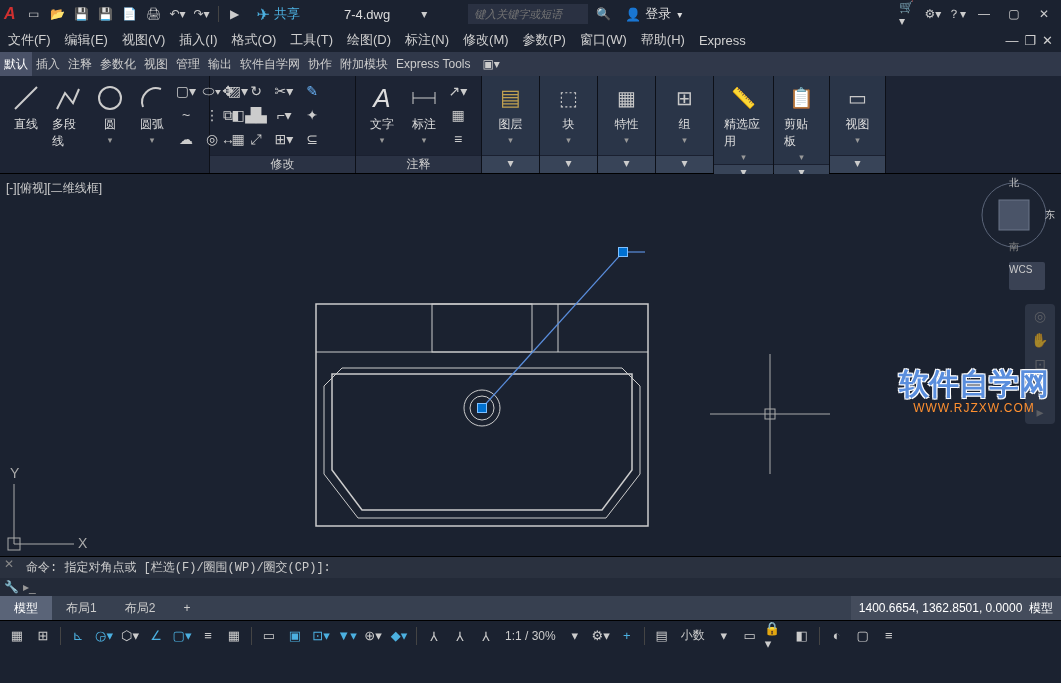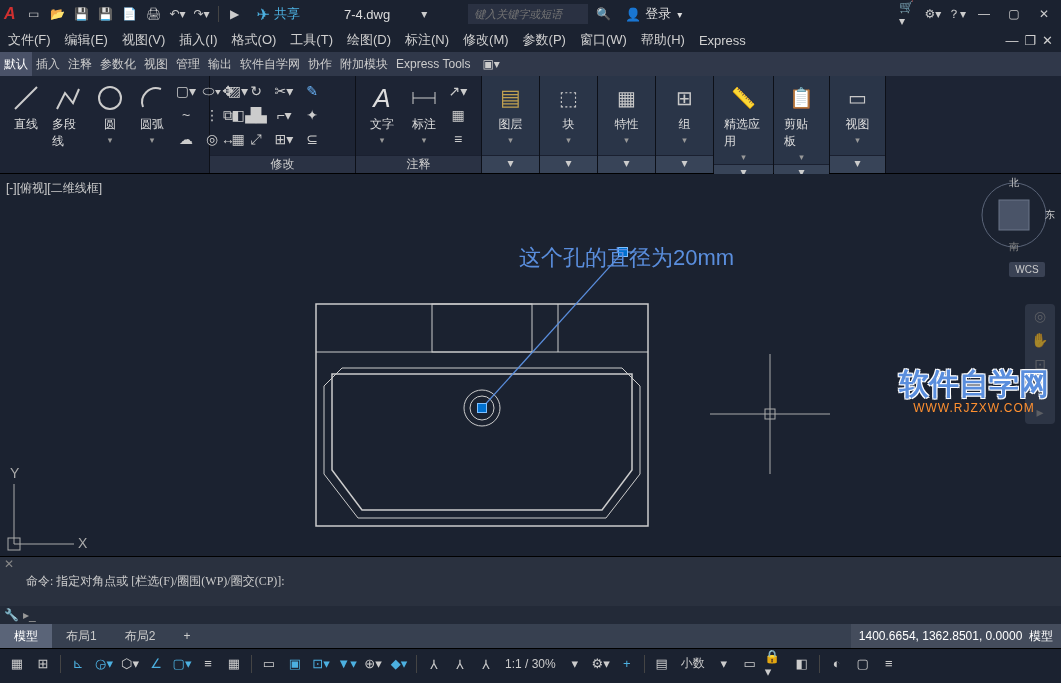--- a/index.html
+++ b/index.html
@@ -28,21 +28,21 @@
 .big-btn { display:flex; flex-direction:column; align-items:center; gap:2px; cursor:pointer; padding:2px 4px; }
 .big-btn .ico { width:32px; height:32px; display:flex; align-items:center; justify-content:center; }
 .big-btn .lbl { font-size:12px; color:#ddd; }
 .mini-grid { display:grid; grid-template-columns:repeat(3,24px); grid-template-rows:repeat(3,22px); gap:2px; }
 .mini-grid2 { display:grid; grid-template-columns:repeat(4,26px); grid-template-rows:repeat(3,22px); gap:2px; }
 .mini-grid3 { display:grid; grid-template-columns:repeat(3,24px); grid-template-rows:repeat(3,22px); gap:2px; }
 .mini { width:24px; height:22px; display:flex; align-items:center; justify-content:center; cursor:pointer; color:#ccc; font-size:14px; }
 .canvas-area { position:relative; height:382px; background:#1b2230; overflow:hidden; }
 .view-label { position:absolute; top:6px; left:6px; color:#ccc; font-size:12px; }
 .cmd-area { background:#2a313f; border-top:1px solid #000; }
-.cmd-line { padding:16px 8px; font-size:12px; color:#ccc; font-family:Liberation Serif, serif; }
+.cmd-line { padding:2px 8px; font-size:12px; color:#ccc; font-family:Liberation Mono, monospace; }
 .cmd-input-row { display:flex; align-items:center; padding:2px 4px; gap:4px; background:#232a38; }
 .cmd-input { flex:1; background:#1a2030; border:1px solid #3a4050; height:20px; color:#888; padding:0 6px; font-size:12px; font-style:italic; }
 .modelrow { height:24px; background:#374050; display:flex; align-items:center; }
 .mtab { padding:0 14px; height:100%; display:flex; align-items:center; color:#ccc; cursor:pointer; font-size:12px; }
 .mtab.active { background:#5a6478; color:#fff; }
 .coord { margin-left:auto; background:#444c5c; padding:0 8px; height:100%; display:flex; align-items:center; color:#fff; font-size:12px; }
 .statusbar { height:30px; background:#1b2230; display:flex; align-items:center; padding:0 6px; gap:4px; border-top:1px solid #000; }
 .sb-btn { width:22px; height:22px; display:flex; align-items:center; justify-content:center; color:#ccc; cursor:pointer; font-size:13px; }
 .sb-btn.on { color:#4cb0e0; }
 .sb-sep { width:1px; height:18px; background:#444; margin:0 2px; }
@@ -328,30 +328,29 @@
       <line x1="0" y1="0" x2="60" y2="0" stroke="#aaa"></line>
       <line x1="0" y1="0" x2="0" y2="-60" stroke="#aaa"></line>
       <rect x="-6" y="-6" width="12" height="12" fill="none" stroke="#aaa"></rect>
       <text x="64" y="4" fill="#aaa" font-size="14">X</text>
       <text x="-4" y="-66" fill="#aaa" font-size="14">Y</text>
     </g>
   </svg>
 
   <div class="grip" style="left:477px;top:229px"></div>
   <div class="grip" style="left:618px;top:73px"></div>
-  <div class="callout">这个孔的直径为20mm</div>
 
   <svg class="vcube">
     <circle cx="37" cy="35" r="32" fill="none" stroke="#5a6478"></circle>
     <rect x="22" y="20" width="30" height="30" fill="#4a5468" stroke="#6a7488"></rect>
     <text x="32" y="6" fill="#ccc" font-size="10">北</text>
     <text x="68" y="38" fill="#ccc" font-size="10">东</text>
     <text x="32" y="70" fill="#888" font-size="10">南</text>
   </svg>
-  <div style="position:absolute;right:16px;top:88px;width:36px;height:15px;background:#3a4254;color:#ccc;font-size:10px;text-align:center;line-height:16px;border-radius:2px">WCS</div>
+  <div style="position:absolute;right:16px;top:88px;width:36px;height:28px;background:#3a4254;color:#ccc;font-size:10px;line-height:16px;border-radius:2px">WCS</div>
 
   <div class="nav-panel">
     <div>◎</div>
     <div>✋</div>
     <div>⊡</div>
     <div>↻</div>
     <div>▸</div>
   </div>
 
   <div class="watermark">

